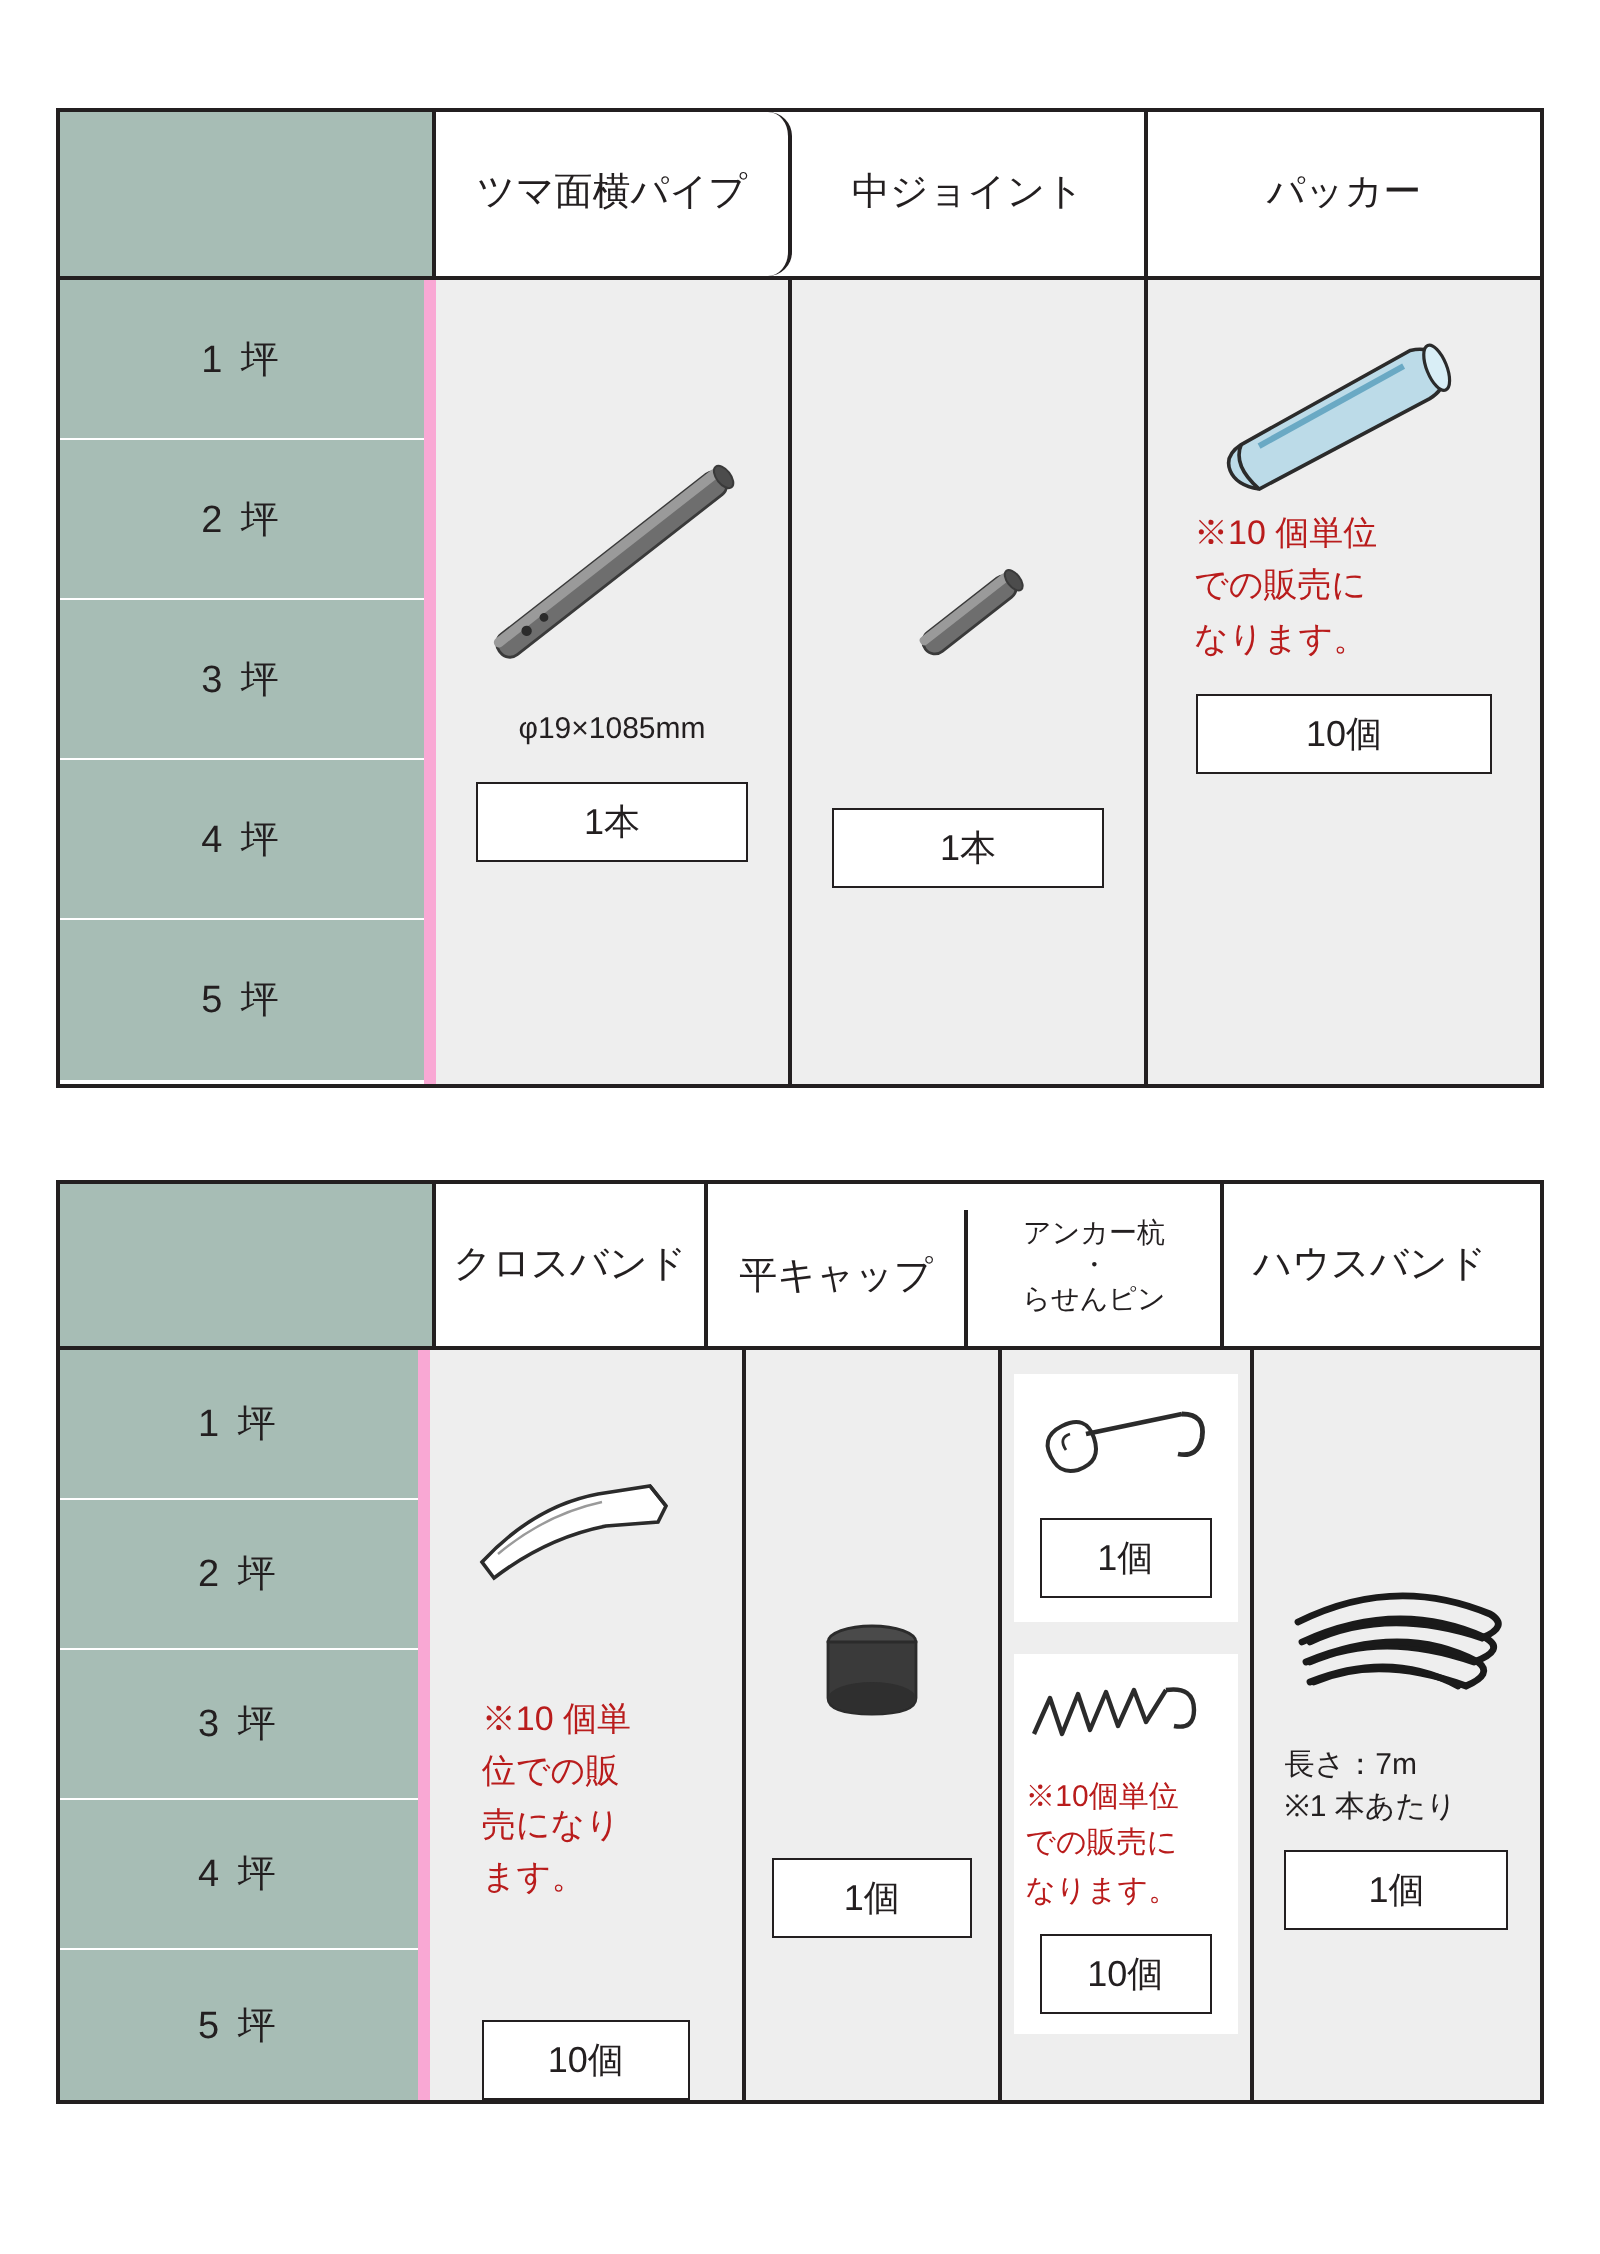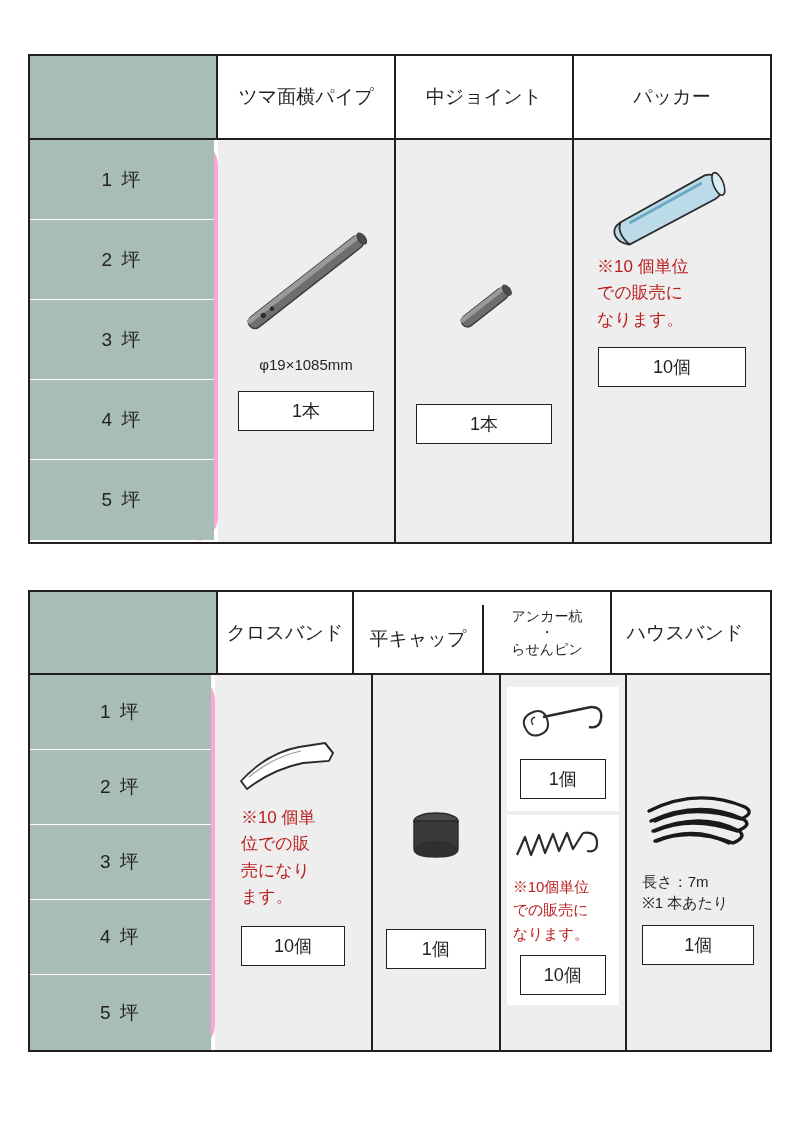--- a/index.html
+++ b/index.html
@@ -39,22 +39,21 @@
     box-sizing: border-box;
   }
   .tbl-body {
     display: flex;
     flex: 1 1 auto;
   }
   .rowlabels {
     display: flex;
     flex-direction: column;
     box-sizing: border-box;
-    border-right: 4px solid #f9a8d4;
-    border-radius: 25px;
+    border-right: 6px solid #f9a8d4;
   }
   .corner {
     background: #a7bdb5;
     box-sizing: border-box;
     border-right: 2px solid #231f20;
   }
   .rowlabel {
     background: #a7bdb5;
     box-sizing: border-box;
     display: flex;
@@ -115,37 +114,37 @@
     display: flex;
     flex-direction: column;
     align-items: center;
   }
 
   
   #table1 { left: 28px; top: 54px; width: 744px; height: 490px; }
   #table1 .corner { width: 188px; }
   #table1 .rowlabels { width: 188px; }
   #table1 .rowlabel { height: 80px; }
-  #table1 .headcell.h1 { width: 178px; }
+  #table1 .headcell.h1 { width: 178px; border-radius: 12px; }
   #table1 .headcell.h2 { width: 178px; }
   #table1 .headcell.h3 { width: 196px; }
   #table1 .c1 { width: 178px; }
   #table1 .c2 { width: 178px; }
   #table1 .c3 { width: 196px; }
 
   
   #table2 { left: 28px; top: 590px; width: 744px; height: 462px; }
   #table2 .corner { width: 188px; }
   #table2 .rowlabels { width: 188px; }
   #table2 .rowlabel { height: 75px; }
   #table2 .headcell.h1 { width: 136px; }
   #table2 .headcell.h2 { width: 130px; margin-top: 13px; }
   #table2 .headcell.h3 { width: 128px; }
   #table2 .headcell.h4 { width: 146px; }
-  #table2 .c1 { width: 161px; }
+  #table2 .c1 { width: 161px; justify-content: space-between; }
   #table2 .c2 { width: 130px; }
   #table2 .c3 { width: 128px; }
   #table2 .c4 { width: 146px; }
 
   .fig { display:block; }
 </style>
 </head>
 <body>
 
 <div class="page">
@@ -272,21 +271,21 @@
             <svg width="100" height="60" viewBox="0 0 100 60">
               <path d="M14 36 Q6 24 18 18 Q30 12 34 24 Q38 36 26 40 Q18 42 14 36 Z" fill="none" stroke="#2b2b2b" stroke-width="2"></path>
               <path d="M20 30 Q16 24 22 22" fill="none" stroke="#2b2b2b" stroke-width="1.4"></path>
               <path d="M30 22 L78 12" fill="none" stroke="#2b2b2b" stroke-width="2.4"></path>
               <path d="M78 12 Q90 12 88 24 Q86 34 76 32" fill="none" stroke="#2b2b2b" stroke-width="2.4"></path>
             </svg>
           </div>
           <div class="qty" style="width:86px;margin-top:4px;">1個</div>
         </div>
 
-        <div class="whitebox" style="width:112px;margin-top:4px;padding:10px 0 10px 0;">
+        <div class="whitebox" style="width:112px;margin-top:16px;padding:10px 0 10px 0;">
           <div class="fig" style="height:48px;">
             <svg width="104" height="48" viewBox="0 0 104 48">
               <path d="M6 30 L14 12 L20 30 L28 10 L34 28 L42 9 L48 26 L56 8 L62 24 L72 8" fill="none" stroke="#2b2b2b" stroke-width="2.2" stroke-linejoin="round"></path>
               <path d="M72 8 Q86 6 86 18 Q86 28 76 26" fill="none" stroke="#2b2b2b" stroke-width="2.2"></path>
             </svg>
           </div>
           <div class="note" style="white-space:pre-line;margin-top:2px;width:100px;font-size:15px;">※10個単位
 での販売に
 なります。</div>
           <div class="qty" style="width:86px;margin-top:10px;">10個</div>

